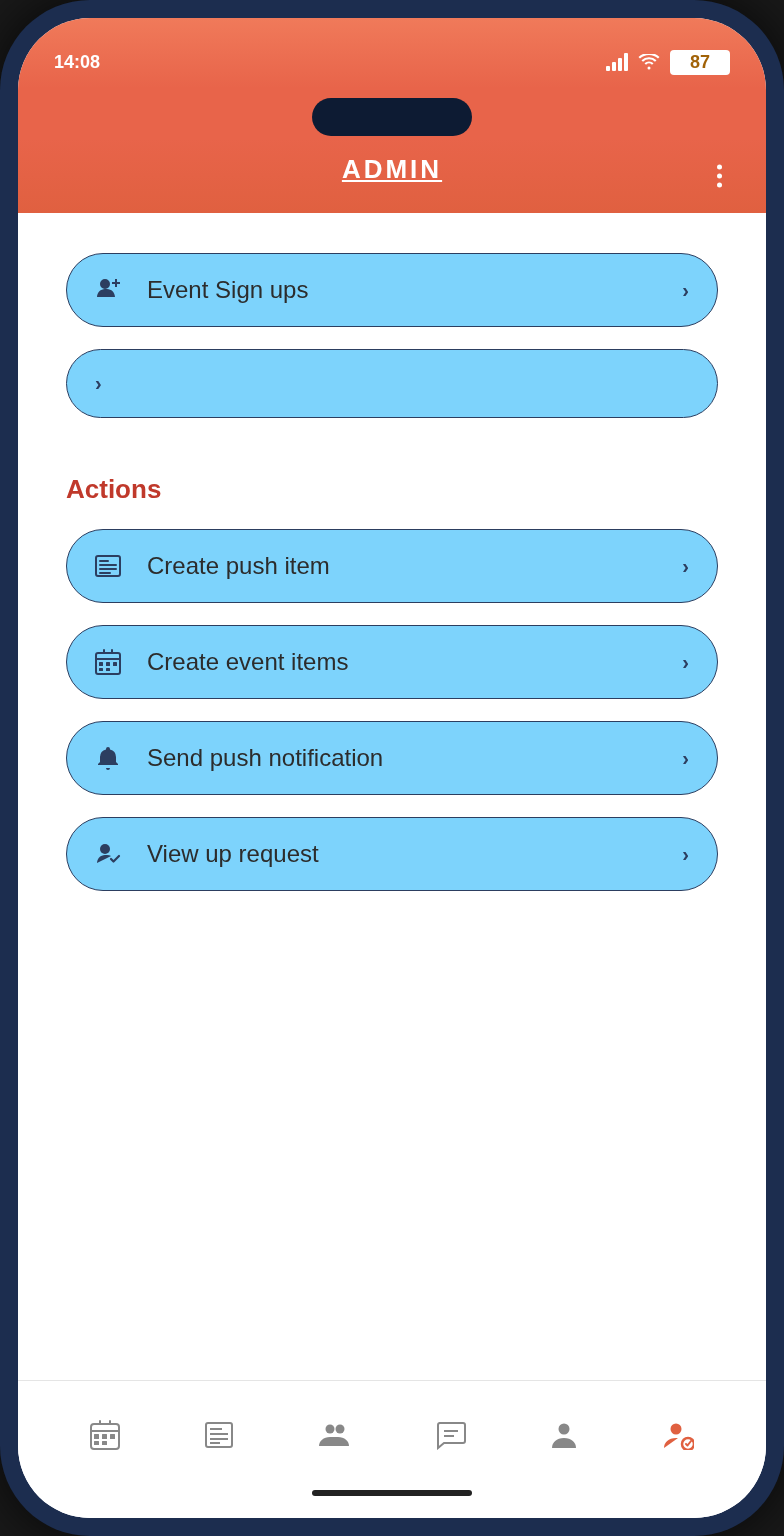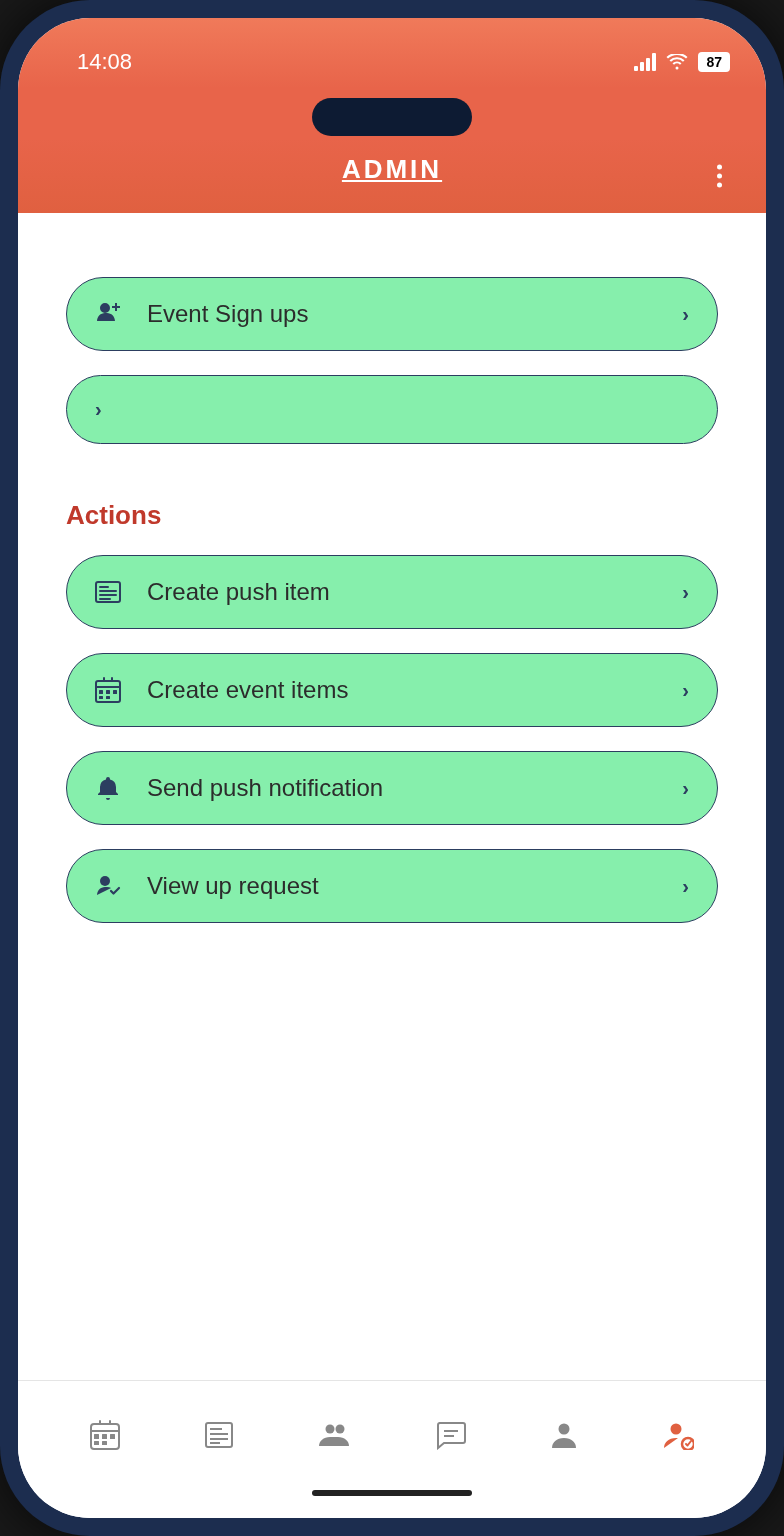--- a/index.html
+++ b/index.html
@@ -41,23 +41,22 @@
       padding: 18px 36px 0 36px;
       display: flex;
       justify-content: space-between;
       align-items: center;
       height: 70px;
       flex-shrink: 0;
     }
 
     .status-time {
       color: white;
-      font-size: 22px;
-      font-weight: 400;
-      margin-left: 23px;
+      font-size: 18px;
+      font-weight: 700;
     }
 
     .status-icons {
       display: flex;
       align-items: center;
       gap: 10px;
     }
 
     .signal-bars {
       display: flex;
@@ -75,24 +74,24 @@
     .signal-bars span:nth-child(3) { height: 13px; }
     .signal-bars span:nth-child(4) { height: 18px; }
 
     .wifi-icon {
       color: white;
       font-size: 18px;
     }
 
     .battery-badge {
       background: white;
-      color: #000000;
-      font-size: 14px;
+      color: #a16207;
+      font-size: 18px;
       font-weight: 700;
-      padding: 2px 8px;
+      padding: 2px 20px;
       border-radius: 4px;
     }
 
     
     .dynamic-island-area {
       background: linear-gradient(180deg, #e8644a 0%, #e8644a 100%);
       display: flex;
       justify-content: center;
       align-items: center;
       padding: 8px 0 0 0;
@@ -168,22 +167,21 @@
 
     .menu-item {
       display: flex;
       align-items: center;
       justify-content: space-between;
       border: 1.5px solid #2c3e60;
       border-radius: 50px;
       padding: 22px 28px;
       margin-bottom: 22px;
       cursor: pointer;
-      background: #86efac;
-      margin-top: 24px;
+      background: #7dd3fc;
     }
 
     .menu-item-left {
       display: flex;
       align-items: center;
       gap: 24px;
     }
 
     .menu-item-icon {
       color: #2c3e60;

